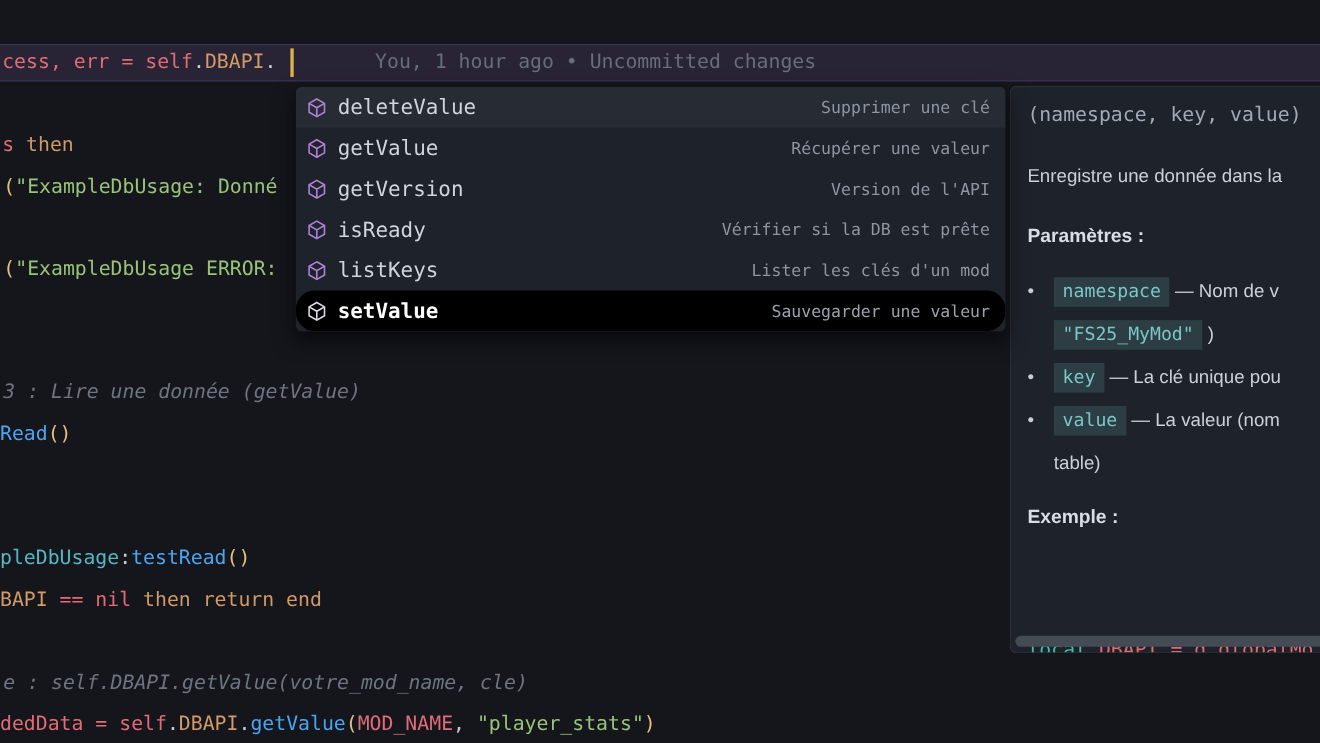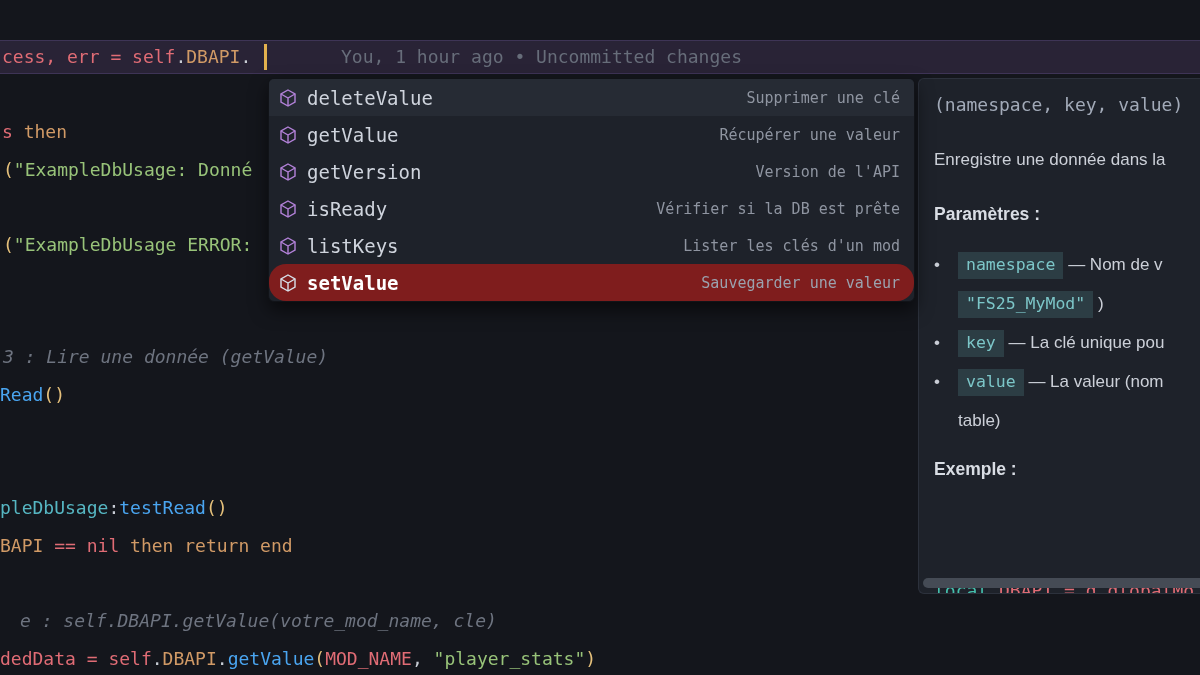--- a/index.html
+++ b/index.html
@@ -41,21 +41,21 @@
   .suggest{
     position:absolute;left:268px;top:78px;width:645px;
     background:#1e222a;border:1px solid #111318;border-radius:6px;
     box-shadow:0 8px 18px rgba(0,0,0,.55);
     overflow:hidden;z-index:5;
   }
   .suggest-row{
     display:flex;align-items:center;height:37px;
   }
   .suggest-row.first{background:#262b34;}
-  .suggest-row.selected{background:#7f1d1d;border-radius:17px;}
+  .suggest-row.selected{background:#000000;border-radius:17px;}
   .suggest-row .sym-icon{
     width:20px;height:20px;margin:0 9px 0 9px;color:#b180d7;flex:0 0 auto;display:flex;align-items:center;
   }
   .suggest-row.selected .sym-icon{color:#d7dde6;}
   .suggest-label{font-size:19px;color:#cfd4dd;white-space:pre;}
   .suggest-row.selected .suggest-label{color:#ffffff;font-weight:bold;}
   .suggest-desc{margin-left:auto;padding-right:14px;font-size:15px;color:#8f95a1;white-space:pre;}
   .suggest-row.selected .suggest-desc{color:#9ba2ae;}
 
   
@@ -99,21 +99,21 @@
   <div class="blame">You, 1 hour ago • Uncommitted changes</div>
 
   <div class="code-line" style="left:2px;top:38px;"><span class="c-red">cess, err </span><span class="c-red">=</span><span class="c-fg"> </span><span class="c-red">self</span><span class="c-fg">.</span><span class="c-orange">DBAPI</span><span class="c-fg">.</span></div>
   <div class="code-line" style="left:2px;top:113px;"><span class="c-red">s </span><span class="c-orange">then</span></div>
   <div class="code-line" style="left:3px;top:151px;"><span class="c-yellow">(</span><span class="c-green">"ExampleDbUsage: Donné</span></div>
   <div class="code-line" style="left:3px;top:226px;"><span class="c-yellow">(</span><span class="c-green">"ExampleDbUsage ERROR:</span></div>
   <div class="code-line" style="left:3px;top:338px;"><span class="c-comment">3 : Lire une donnée (getValue)</span></div>
   <div class="code-line" style="left:0px;top:376px;"><span class="c-blue">Read</span><span class="c-yellow">()</span></div>
   <div class="code-line" style="left:0px;top:489px;"><span class="c-cyan">pleDbUsage</span><span class="c-fg">:</span><span class="c-blue">testRead</span><span class="c-yellow">()</span></div>
   <div class="code-line" style="left:0px;top:527px;"><span class="c-orange">BAPI </span><span class="c-red">== </span><span class="c-red">nil</span><span class="c-orange"> then return end</span></div>
-  <div class="code-line" style="left:20px;top:602px;text-align:center;"><span class="c-comment">e : self.DBAPI.getValue(votre_mod_name, cle)</span></div>
+  <div class="code-line" style="left:3px;top:602px;text-align:center;"><span class="c-comment">e : self.DBAPI.getValue(votre_mod_name, cle)</span></div>
   <div class="code-line" style="left:0px;top:640px;"><span class="c-red">dedData </span><span class="c-red">=</span><span class="c-fg"> </span><span class="c-red">self</span><span class="c-fg">.</span><span class="c-orange">DBAPI</span><span class="c-fg">.</span><span class="c-blue">getValue</span><span class="c-yellow">(</span><span class="c-red">MOD_NAME</span><span class="c-fg">, </span><span class="c-green">"player_stats"</span><span class="c-yellow">)</span></div>
 </div>
 
 <div class="suggest">
 
   <div class="suggest-row first">
     <span class="sym-icon">
       <svg width="20" height="20" viewBox="0 0 16 16" fill="none" stroke="currentColor" stroke-width="1.15">
         <path d="M8 1.6 L13.6 4.8 V11.2 L8 14.4 L2.4 11.2 V4.8 Z"></path>
         <path d="M2.4 4.8 L8 8 L13.6 4.8 M8 8 V14.4"></path>

